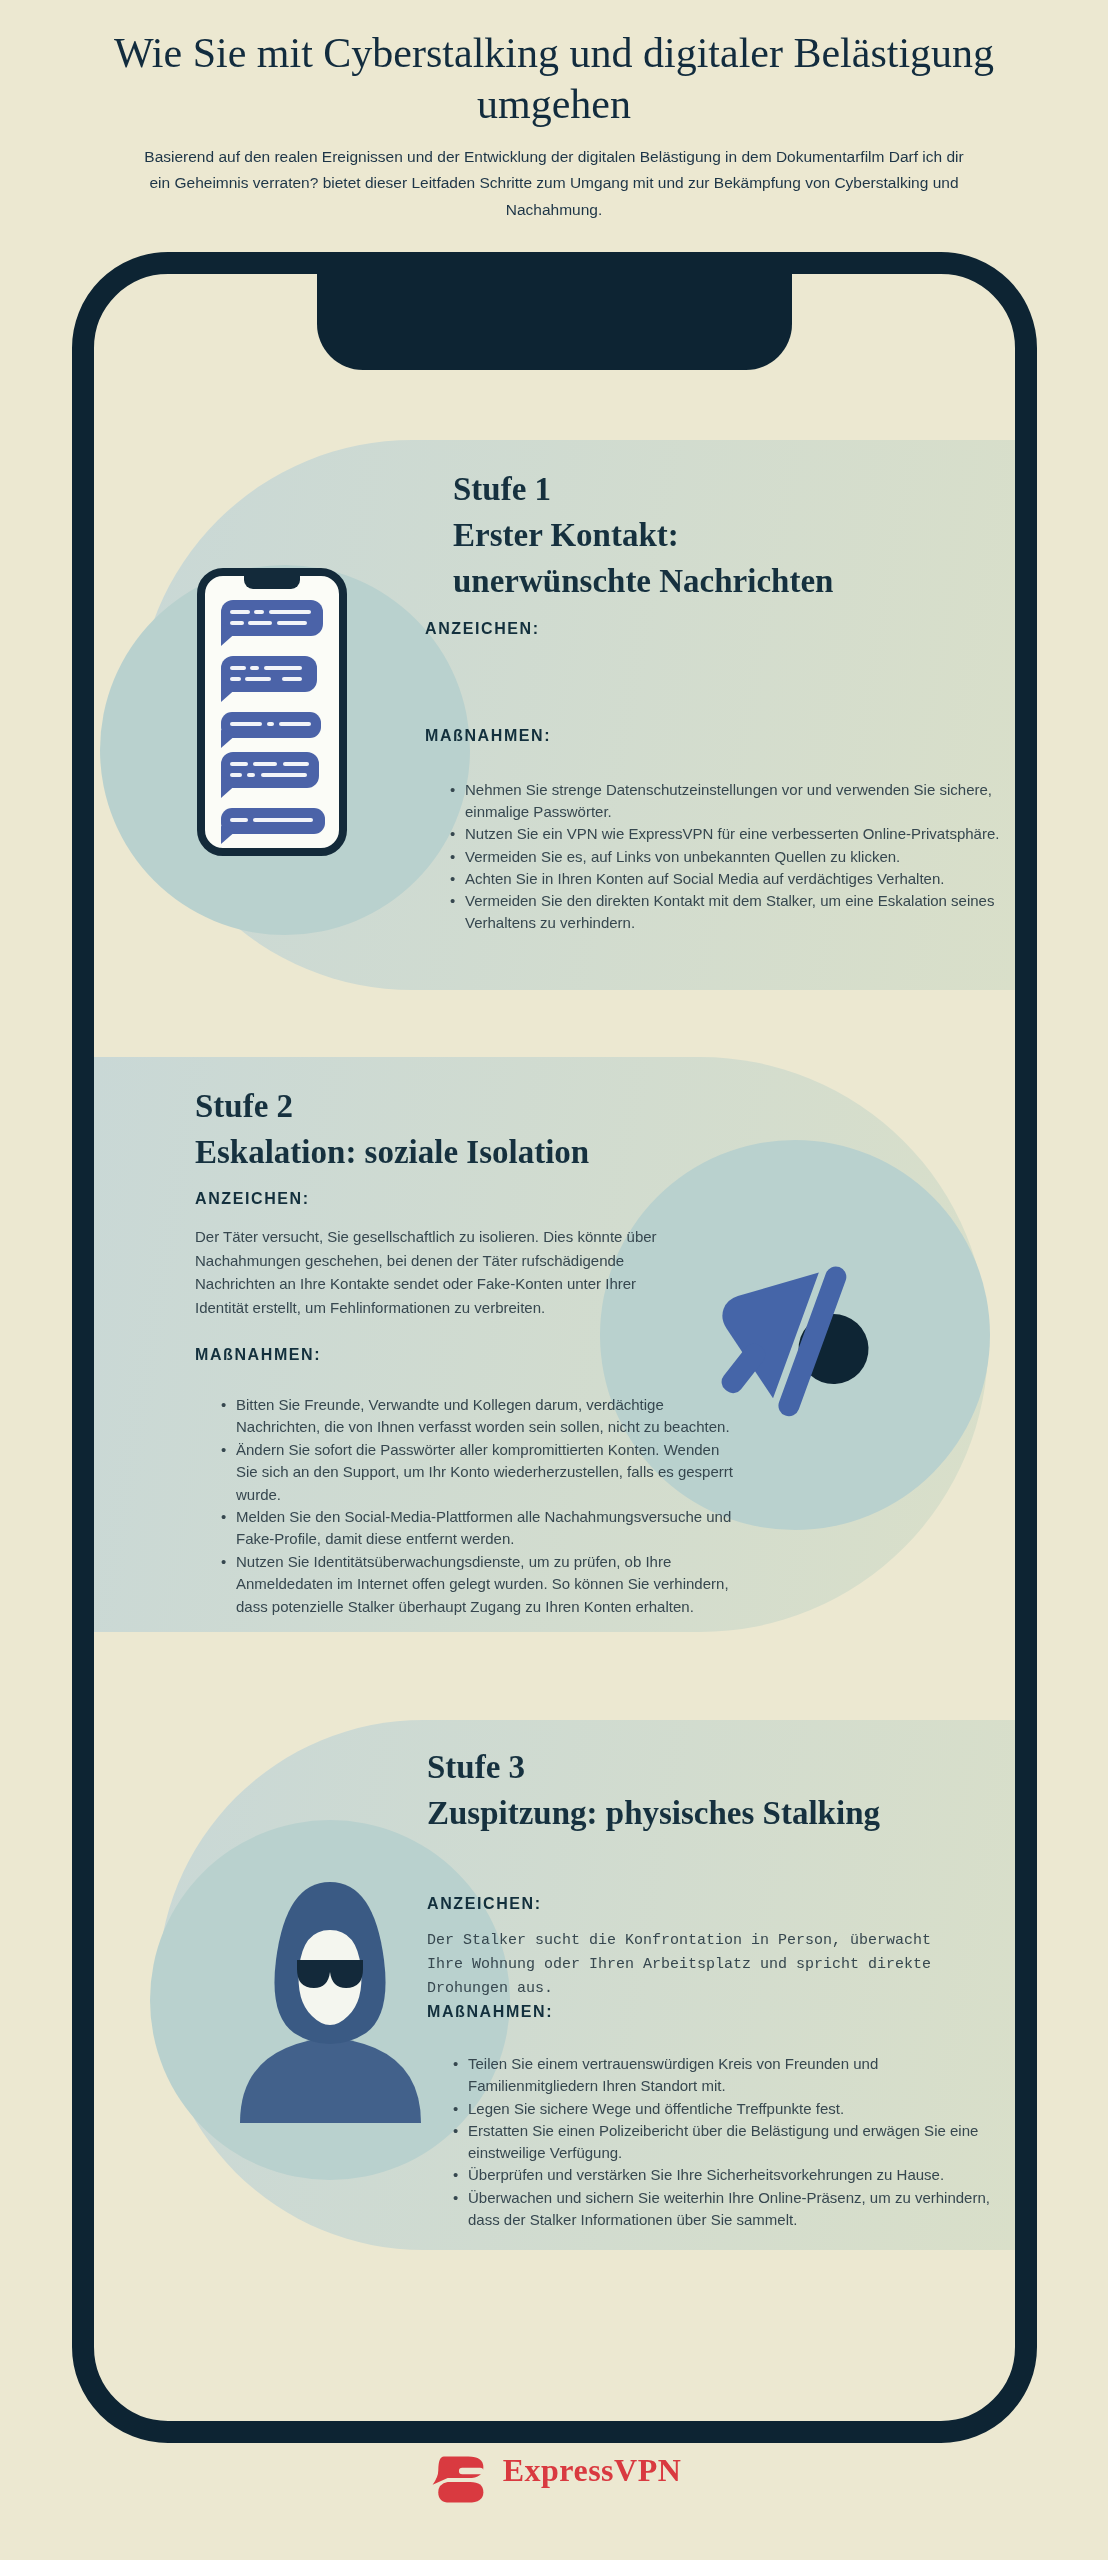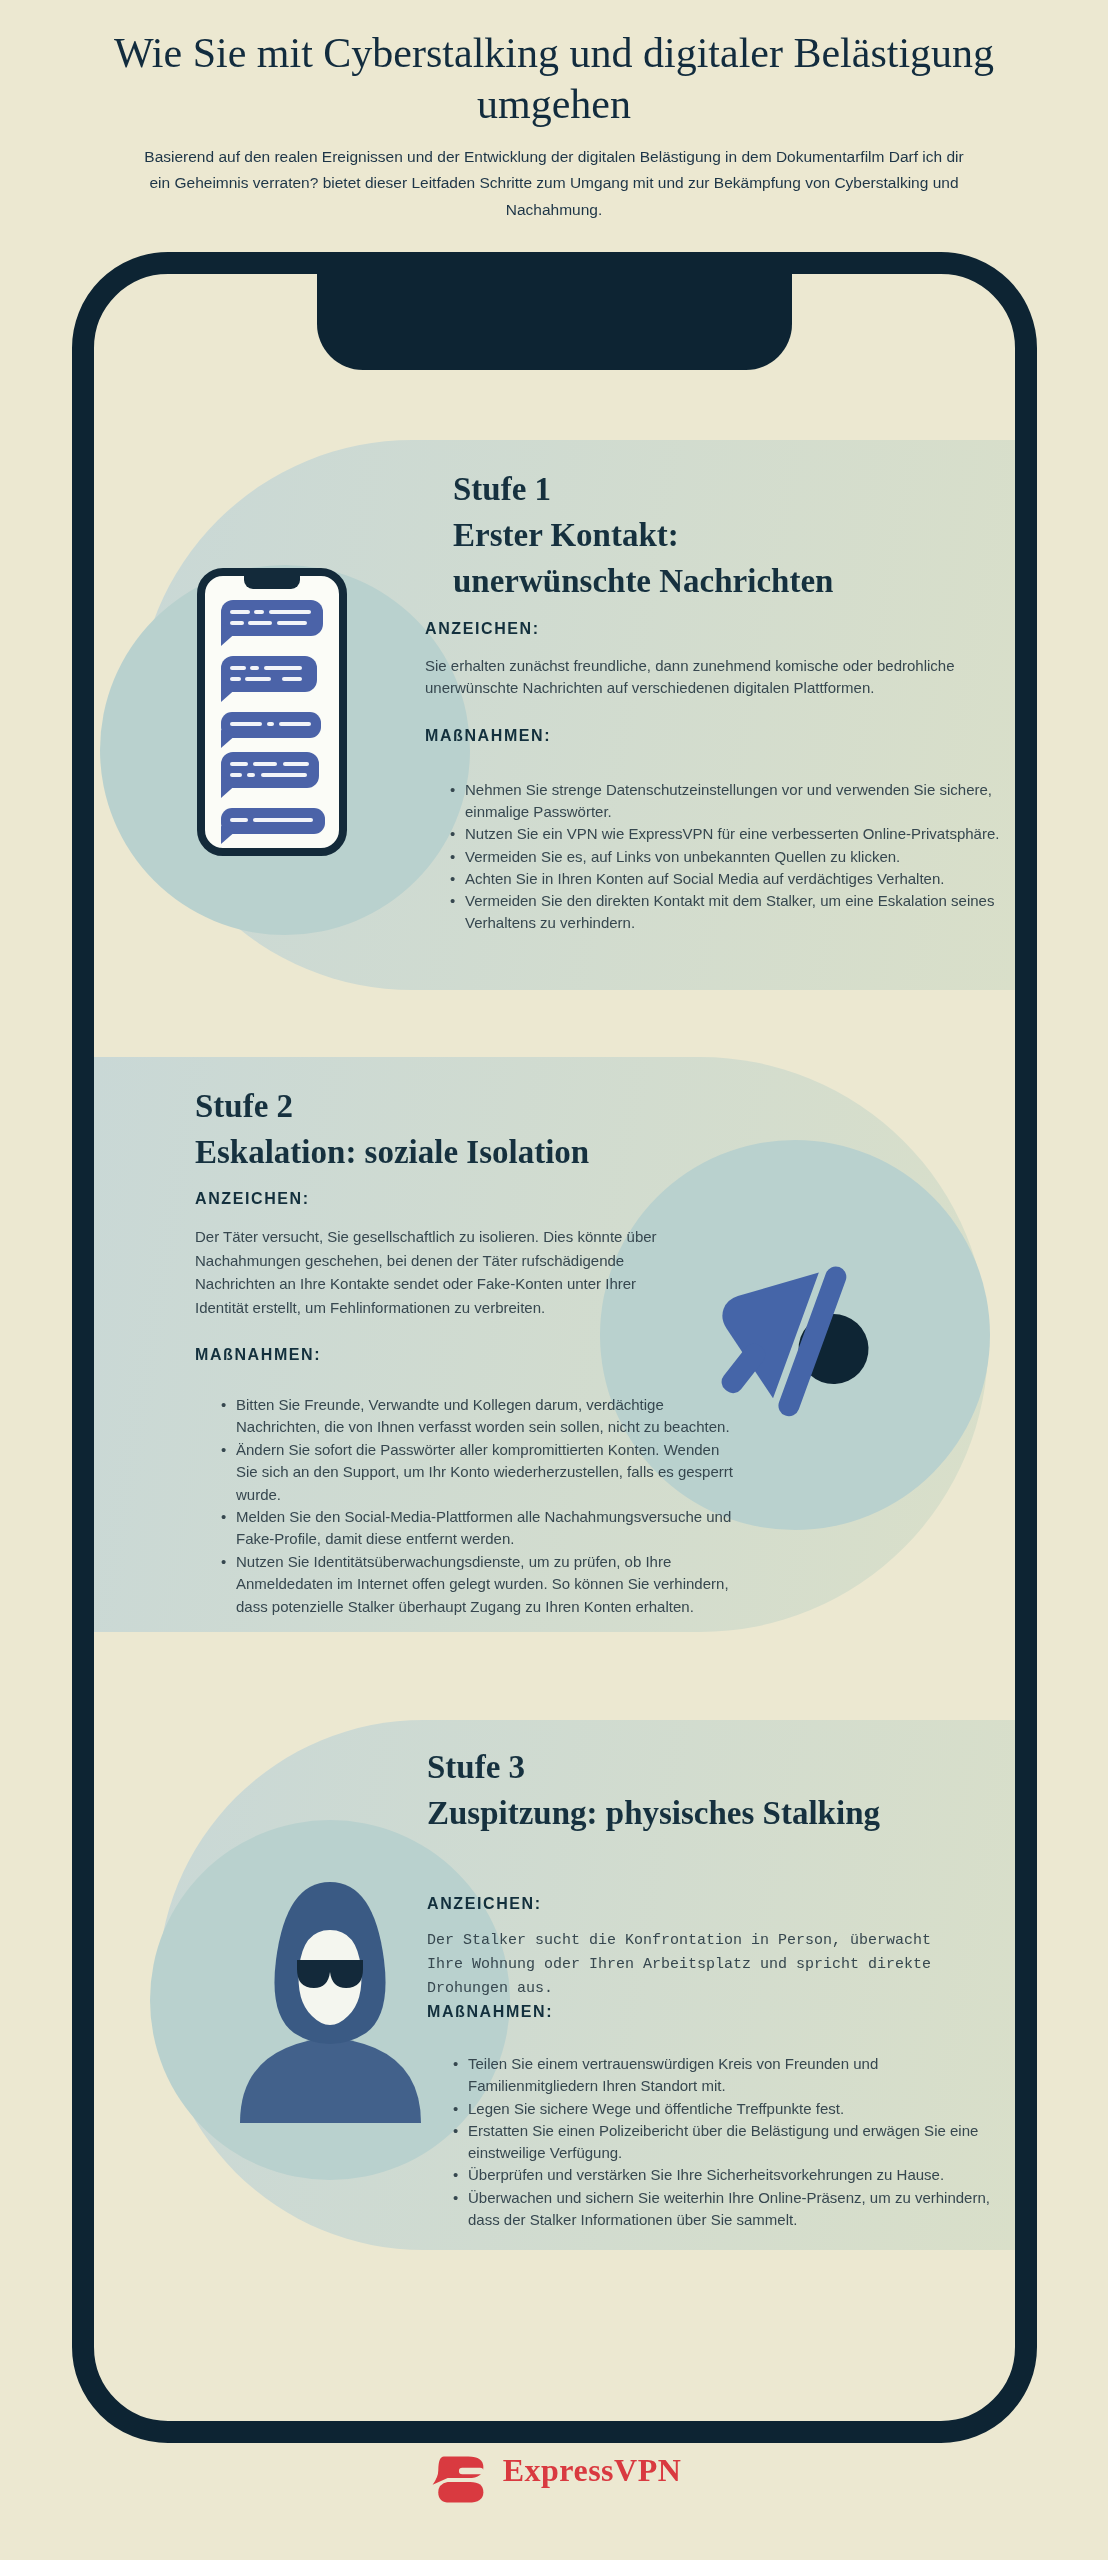--- a/index.html
+++ b/index.html
@@ -141,21 +141,20 @@
   </div>
   <div class="stage-head h1s">
     <div>Stufe 1</div>
     <div>
 
     <div>Erster Kontakt:</div>
         <div>unerwünschte Nachrichten</div>
       </div>
   </div>
   <div class="sec-label l1a">ANZEICHEN:</div>
-  <div class="signs s1t">Sie erhalten zunächst freundliche, dann zunehmend komische oder bedrohliche unerwünschte Nachrichten auf verschiedenen digitalen Plattformen.</div>
   <div class="sec-label l1m">MAßNAHMEN:</div>
   <ul class="measures m1">
 
   <li>Nehmen Sie strenge Datenschutzeinstellungen vor und verwenden Sie sichere, einmalige Passwörter.</li>
       <li>Nutzen Sie ein VPN wie ExpressVPN für eine verbesserten Online-Privatsphäre.</li>
       <li>Vermeiden Sie es, auf Links von unbekannten Quellen zu klicken.</li>
       <li>Achten Sie in Ihren Konten auf Social Media auf verdächtiges Verhalten.</li>
       <li>Vermeiden Sie den direkten Kontakt mit dem Stalker, um eine Eskalation seines Verhaltens zu verhindern.</li>
     </ul>
 

